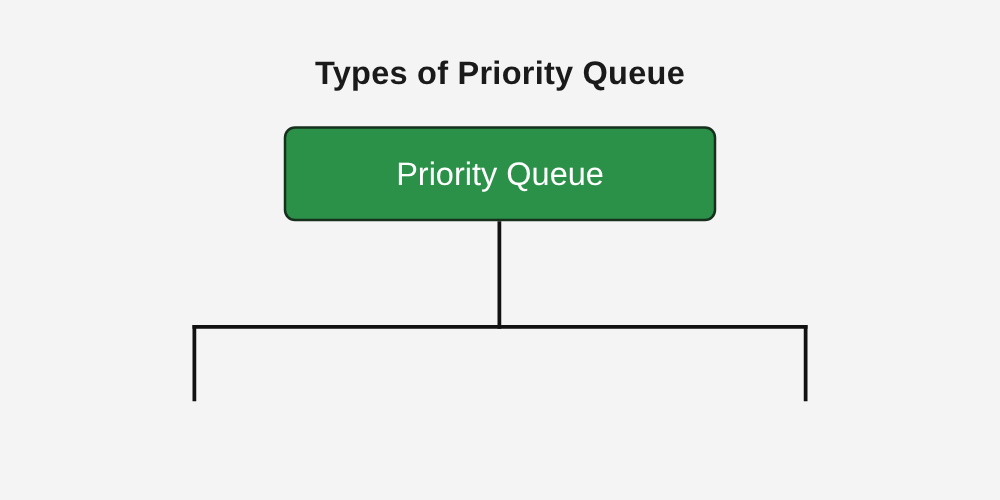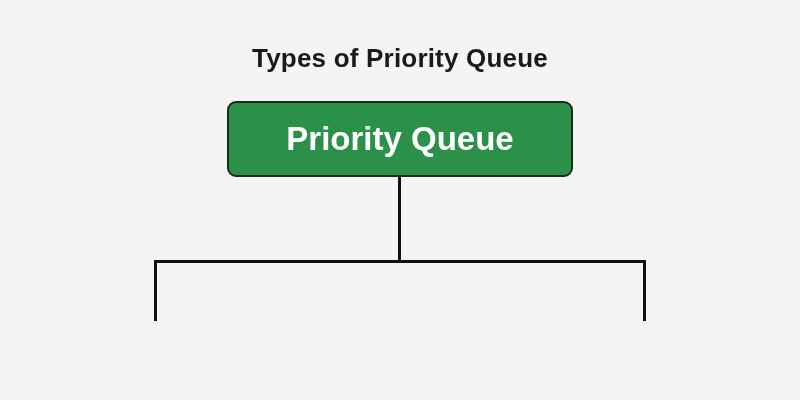--- a/index.html
+++ b/index.html
@@ -35,22 +35,22 @@
     color:var(--title-text);
   }
   .node{
     position:absolute;
     display:flex;
     align-items:center;
     justify-content:center;
     box-sizing:border-box;
     border:2px solid var(--line);
     border-radius:9px;
-    font-weight:bold;
-    font-size:33px;
+    font-weight:normal;
+    font-size:26px;
     text-align:center;
   }
   .node.root{
     left:227px; top:74px;
     width:346px; height:76px;
     background:var(--root-fill);
     border-color:#16301d;
     color:var(--root-text);
   }
   .node.child{

